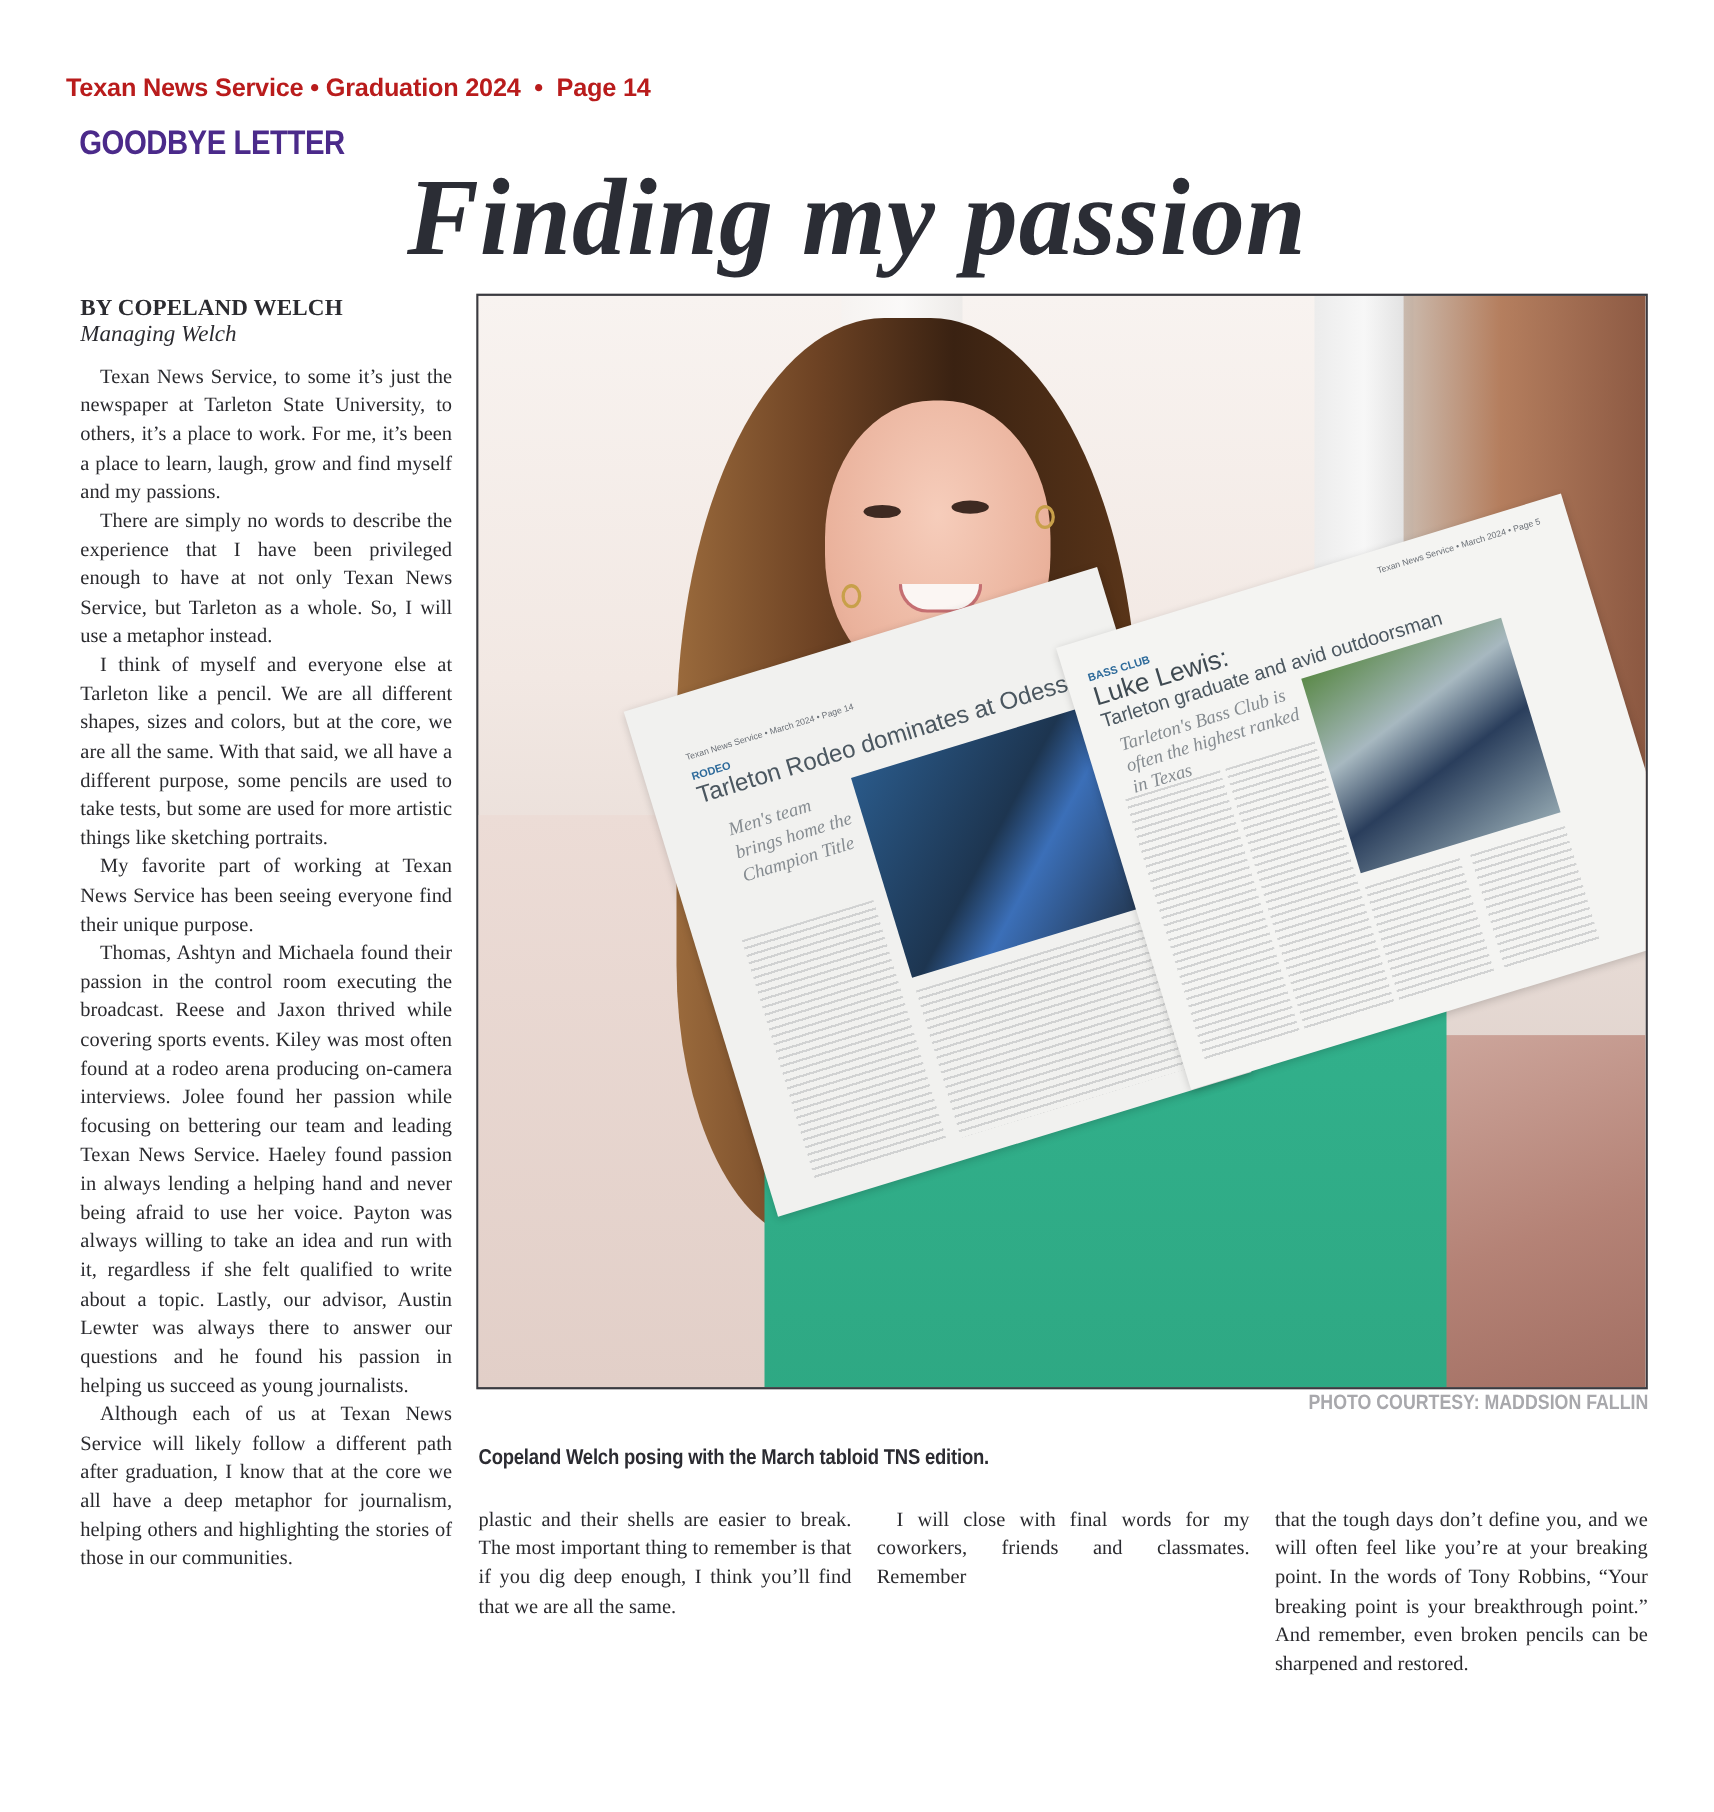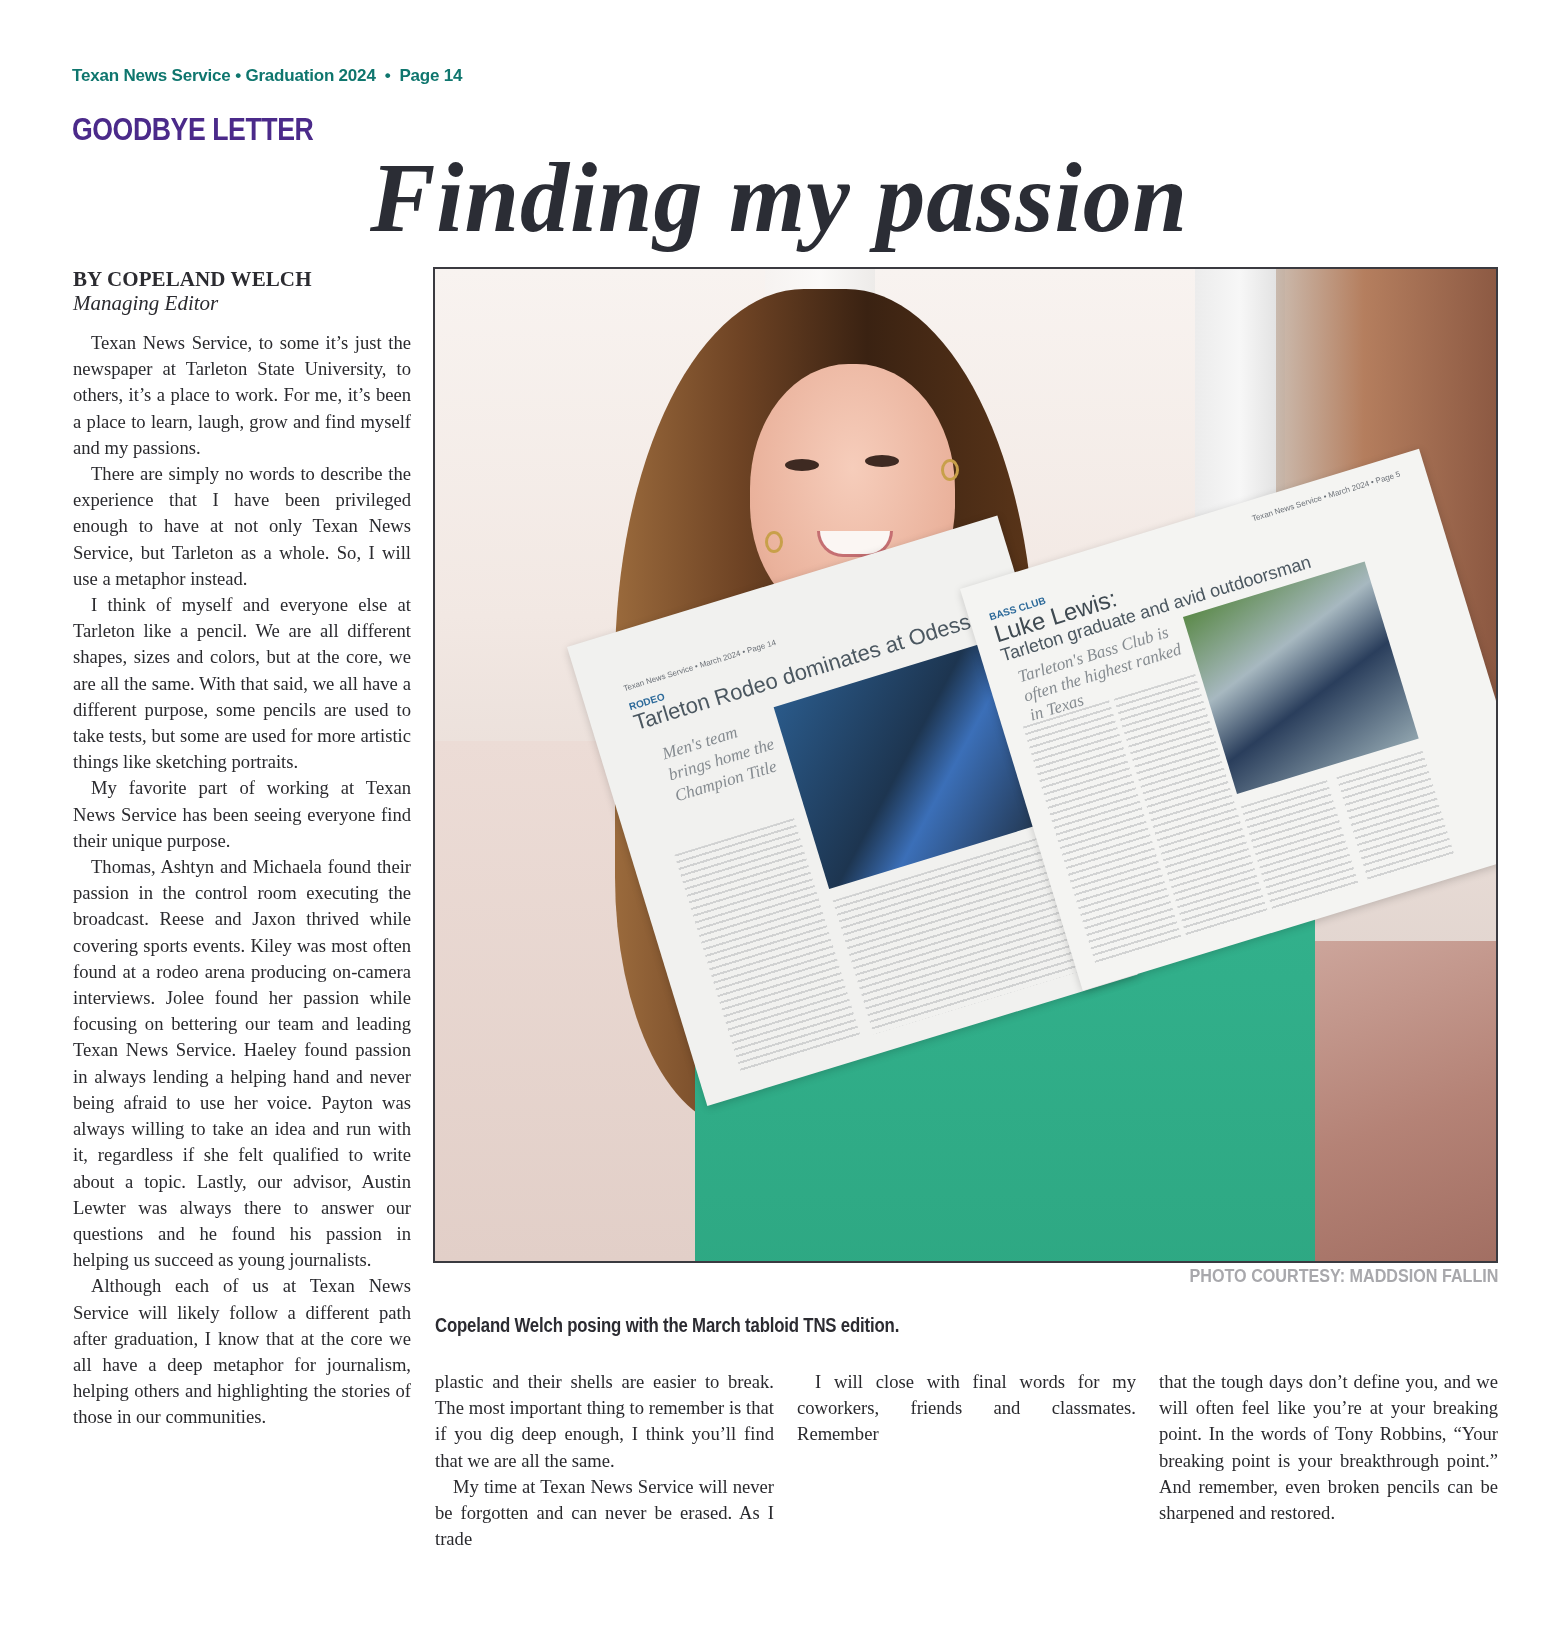--- a/index.html
+++ b/index.html
@@ -1,22 +1,22 @@
 <!DOCTYPE html>
 <html><head>
 <meta charset="utf-8">
 <style>
   * { box-sizing: border-box; margin: 0; padding: 0; }
   html, body { width: 1558px; height: 1647px; background: #ffffff; overflow: hidden; }
   body { position: relative; font-family: "Liberation Serif", serif; color: #2a2a2e; }
 
   .folio {
-    position: absolute; left: 72px; top: 66px;
+    position: absolute; left: 60px; top: 66px;
     font-family: "Liberation Sans", sans-serif; font-weight: bold;
-    font-size: 17px; color: #0f766e; letter-spacing: -0.2px; white-space: pre;
+    font-size: 23px; color: #b91c1c; letter-spacing: -0.2px; white-space: pre;
   }
   .section-label {
     position: absolute; left: 72px; top: 112px;
     font-family: "Liberation Sans", sans-serif; font-weight: bold;
     font-size: 31px; color: #4b2a8a; letter-spacing: -0.5px;
     transform: scaleX(0.86); transform-origin: left top;
   }
   .headline {
     position: absolute; left: 0; width: 1558px; top: 140px; text-align: center;
     font-family: "Liberation Serif", serif; font-style: italic;
@@ -106,21 +106,21 @@
 <body>
 
 <div class="folio">Texan News Service • Graduation 2024  •  Page 14</div>
 
 <div class="section-label">GOODBYE LETTER</div>
 
 <h1 class="headline">Finding my passion</h1>
 
 <div class="byline">
   <div class="name">BY COPELAND WELCH</div>
-  <div class="role">Managing Editor</div>
+  <div class="role">Managing Welch</div>
 </div>
 
 <div class="col col-left">
   <p>Texan News Service, to some it’s just the newspaper at Tarleton State University, to others, it’s a place to work. For me, it’s been a place to learn, laugh, grow and find myself and my passions.</p>
   <p>There are simply no words to describe the experience that I have been privileged enough to have at not only Texan News Service, but Tarleton as a whole. So, I will use a metaphor instead.</p>
   <p>I think of myself and everyone else at Tarleton like a pencil. We are all different shapes, sizes and colors, but at the core, we are all the same. With that said, we all have a different purpose, some pencils are used to take tests, but some are used for more artistic things like sketching portraits.</p>
   <p>My favorite part of working at Texan News Service has been seeing everyone find their unique purpose.</p>
   <p>Thomas, Ashtyn and Michaela found their passion in the control room executing the broadcast. Reese and Jaxon thrived while covering sports events. Kiley was most often found at a rodeo arena producing on-camera interviews. Jolee found her passion while focusing on bettering our team and leading Texan News Service. Haeley found passion in always lending a helping hand and never being afraid to use her voice. Payton was always willing to take an idea and run with it, regardless if she felt qualified to write about a topic. Lastly, our advisor, Austin Lewter was always there to answer our questions and he found his passion in helping us succeed as young journalists.</p>
   <p>Although each of us at Texan News Service will likely follow a different path after graduation, I know that at the core we all have a deep metaphor for journalism, helping others and highlighting the stories of those in our communities.</p>
 </div>
@@ -164,20 +164,19 @@
     <div class="np-lines" style="left:205px;top:290px;width:90px;height:110px;"></div>
     <div class="np-lines" style="left:305px;top:290px;width:90px;height:110px;"></div>
   </div>
 </div>
 
 <div class="credit">PHOTO COURTESY: MADDSION FALLIN</div>
 <div class="caption">Copeland Welch posing with the March tabloid TNS edition.</div>
 
 <div class="col col-b1">
   <p class="cont">plastic and their shells are easier to break. The most important thing to remember is that if you dig deep enough, I think you’ll find that we are all the same.</p>
-  <p>My time at Texan News Service will never be forgotten and can never be erased. As I trade</p>
 </div>
 <div class="col col-b2">
   <p>I will close with final words for my coworkers, friends and classmates. Remember</p>
 </div>
 <div class="col col-b3">
   <p class="cont">that the tough days don’t define you, and we will often feel like you’re at your breaking point. In the words of Tony Robbins, “Your breaking point is your breakthrough point.” And remember, even broken pencils can be sharpened and restored.</p>
 </div>
 
 </body></html>

